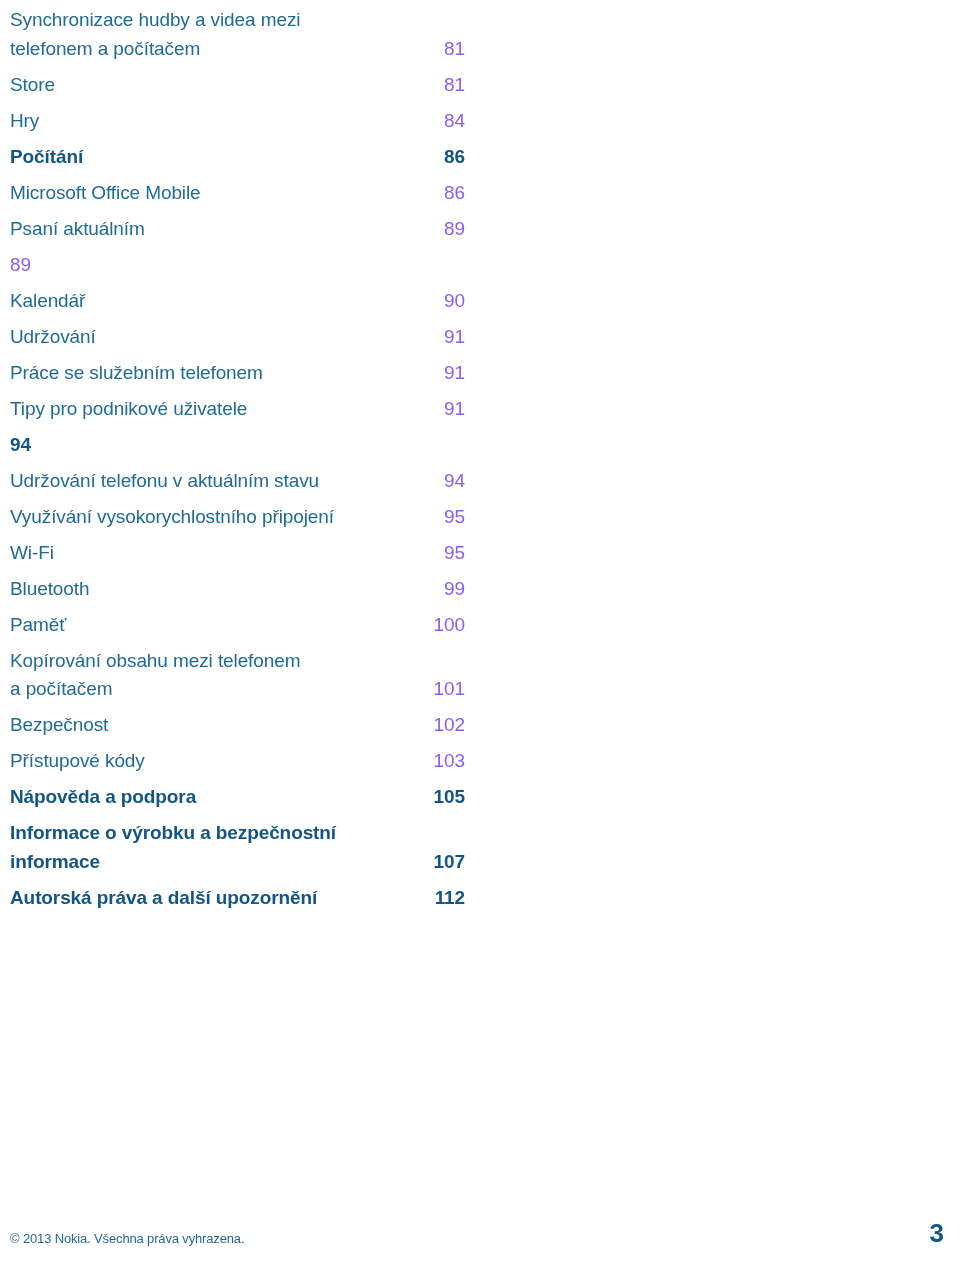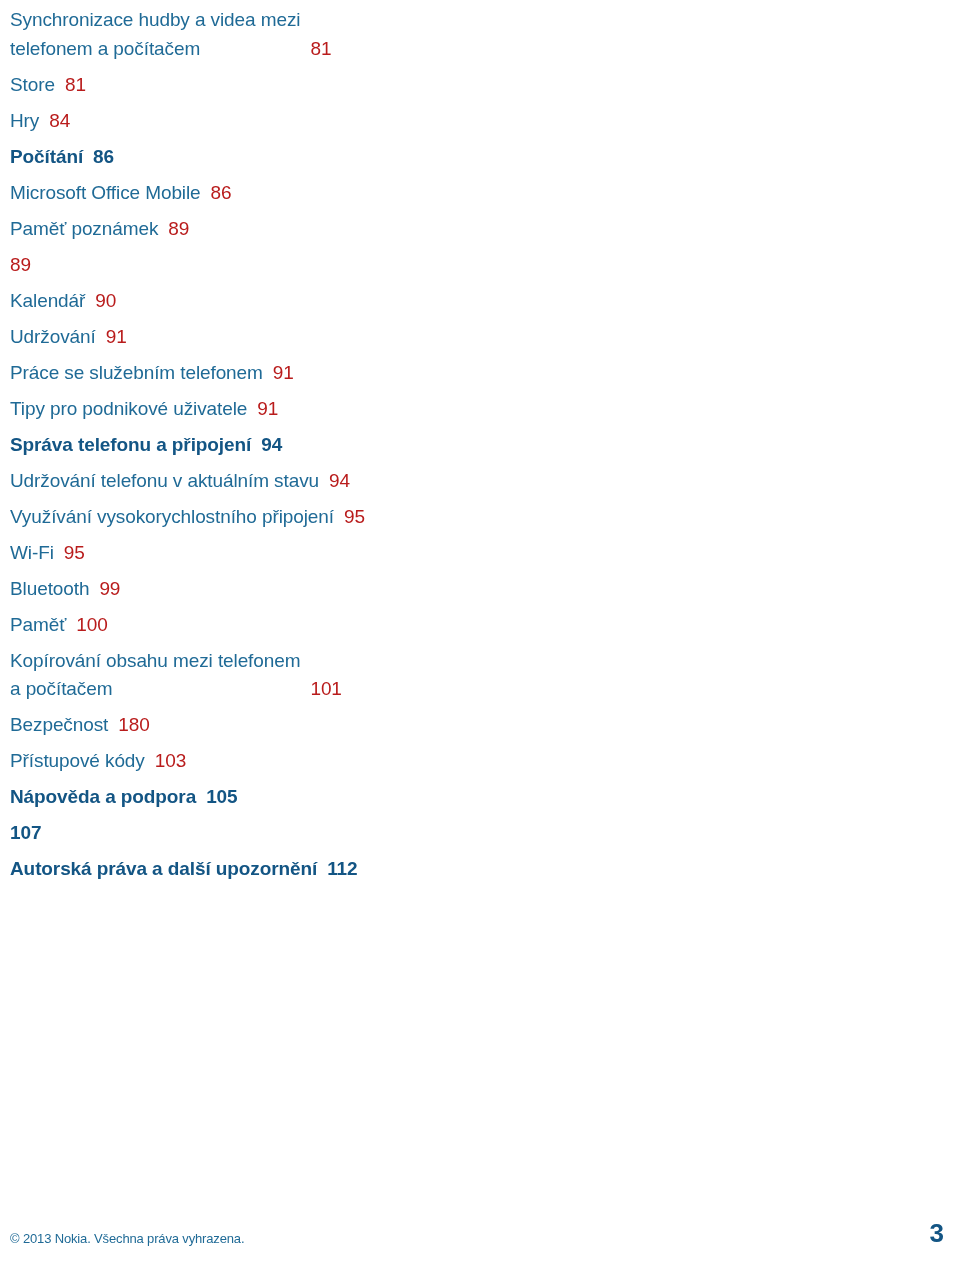--- a/index.html
+++ b/index.html
@@ -28,39 +28,39 @@
   #toc {
     position: absolute;
     left: 10px;
     top: 6px;
     width: 455px;
   }
 
   .toc-row {
     display: flex;
     align-items: flex-end;
-    justify-content: flex-start;
+    justify-content: space-between;
     width: 455px;
     box-sizing: border-box;
   }
 
   .toc-title {
     font-size: 19px;
     line-height: 28.5px;
     color: #1f6a96;
     letter-spacing: -0.1px;
     white-space: pre-line;
     flex: 0 1 auto;
     padding-right: 10px;
   }
 
   .toc-page {
     font-size: 19px;
     line-height: 28.5px;
-    color: #b91c1c;
+    color: #8b5cf6;
     text-align: right;
     flex: 0 0 auto;
     letter-spacing: -0.1px;
     white-space: nowrap;
   }
 
   .toc-row.level-head .toc-title,
   .toc-row.level-head .toc-page {
     font-weight: bold;
     color: #135584;
@@ -113,21 +113,21 @@
       </div>
       <div class="toc-row level-head">
         <div class="toc-title">Počítání</div>
         <div class="toc-page">86</div>
       </div>
       <div class="toc-row level-entry">
         <div class="toc-title">Microsoft Office Mobile</div>
         <div class="toc-page">86</div>
       </div>
       <div class="toc-row level-entry">
-        <div class="toc-title">Paměť poznámek</div>
+        <div class="toc-title">Psaní aktuálním</div>
         <div class="toc-page">89</div>
       </div>
       <div class="toc-row level-entry">
         <div class="toc-page">89</div>
       </div>
       <div class="toc-row level-entry">
         <div class="toc-title">Kalendář</div>
         <div class="toc-page">90</div>
       </div>
       <div class="toc-row level-entry">
@@ -136,21 +136,20 @@
       </div>
       <div class="toc-row level-entry">
         <div class="toc-title">Práce se služebním telefonem</div>
         <div class="toc-page">91</div>
       </div>
       <div class="toc-row level-entry">
         <div class="toc-title">Tipy pro podnikové uživatele</div>
         <div class="toc-page">91</div>
       </div>
       <div class="toc-row level-head">
-        <div class="toc-title">Správa telefonu a připojení</div>
         <div class="toc-page">94</div>
       </div>
       <div class="toc-row level-entry">
         <div class="toc-title">Udržování telefonu v aktuálním stavu</div>
         <div class="toc-page">94</div>
       </div>
       <div class="toc-row level-entry">
         <div class="toc-title">Využívání vysokorychlostního připojení</div>
         <div class="toc-page">95</div>
       </div>
@@ -166,31 +165,33 @@
         <div class="toc-title">Paměť</div>
         <div class="toc-page">100</div>
       </div>
       <div class="toc-row level-entry">
         <div class="toc-title">Kopírování obsahu mezi telefonem
 a počítačem</div>
         <div class="toc-page">101</div>
       </div>
       <div class="toc-row level-entry">
         <div class="toc-title">Bezpečnost</div>
-        <div class="toc-page">180</div>
+        <div class="toc-page">102</div>
       </div>
       <div class="toc-row level-entry">
         <div class="toc-title">Přístupové kódy</div>
         <div class="toc-page">103</div>
       </div>
       <div class="toc-row level-head">
         <div class="toc-title">Nápověda a podpora</div>
         <div class="toc-page">105</div>
       </div>
       <div class="toc-row level-head">
+        <div class="toc-title">Informace o výrobku a bezpečnostní
+informace</div>
         <div class="toc-page">107</div>
       </div>
       <div class="toc-row level-head">
         <div class="toc-title">Autorská práva a další upozornění</div>
         <div class="toc-page">112</div>
       </div>
     </div>
 
   <div id="footer">
     <div id="footer-copyright">© 2013 Nokia. Všechna práva vyhrazena.</div>

